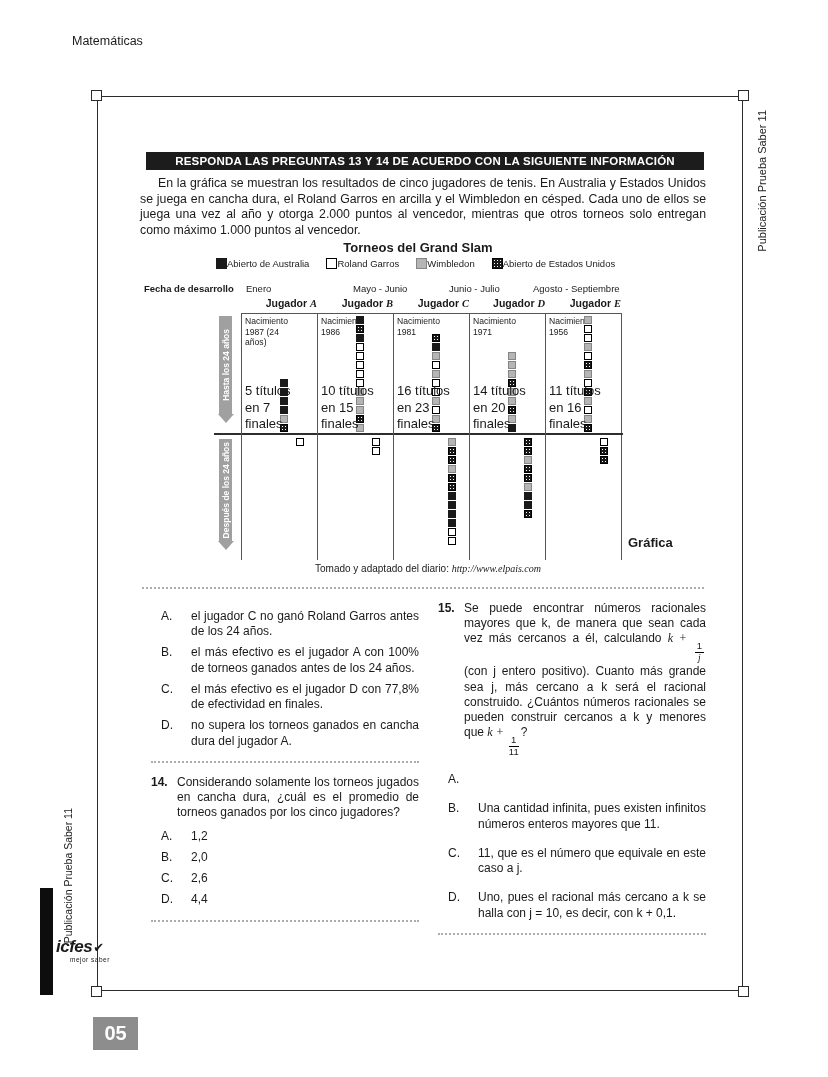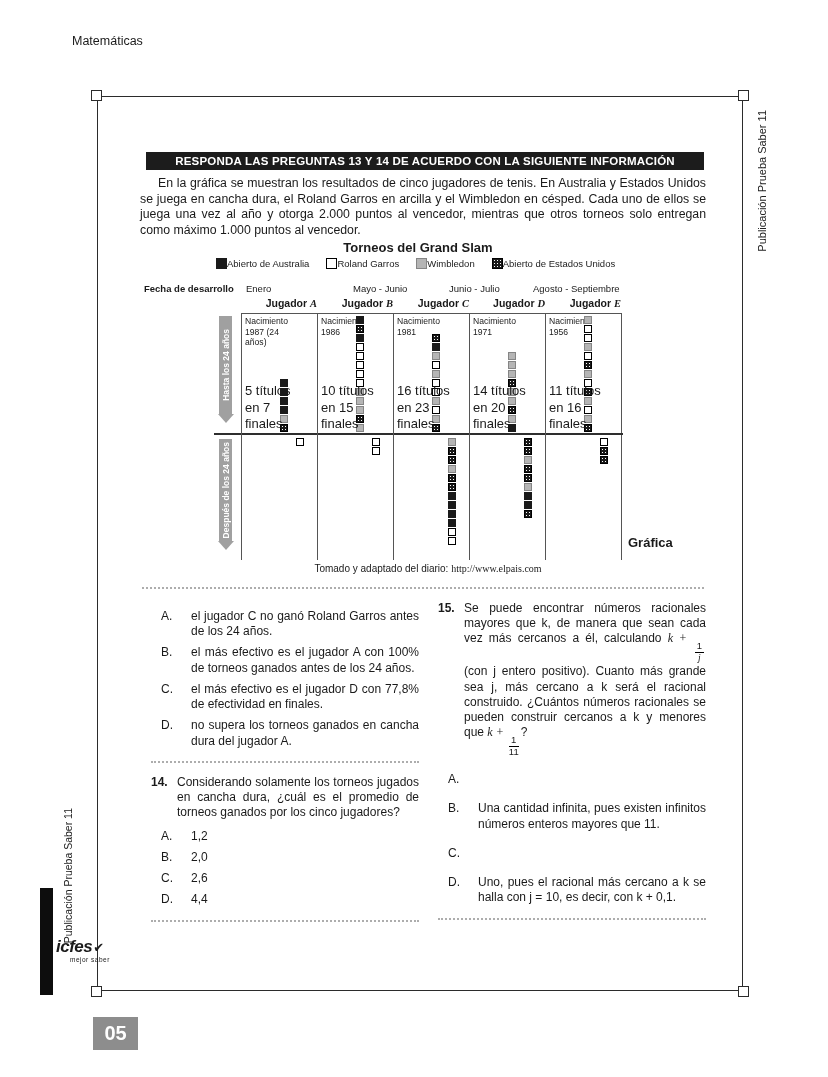--- a/index.html
+++ b/index.html
@@ -60,21 +60,21 @@
   .squares.after{right:13px;top:2px;}
   .sq{width:8px;height:8px;flex:none;box-sizing:border-box;}
   .sq-au{background:#1a1a1a;}
   .sq-rg{background:#fff;border:1px solid #000;}
   .sq-wb{background:#b5b5b5;border:1px solid #858585;}
   .sq-us{background:#1a1a1a;border:1px solid #000;
          background-image:radial-gradient(#fff .8px, rgba(0,0,0,0) .9px);background-size:3px 3px;}
 
   .grafica{position:absolute;left:530px;top:438px;font-weight:bold;font-size:13px;}
   .source{position:absolute;left:130px;top:466px;width:400px;text-align:center;font-size:10px;}
-  .source .url{font-family:"Liberation Serif", serif;margin-top:40px;}
+  .source .url{font-style:italic;font-family:"Liberation Serif", serif;margin-top:40px;}
 
   .dotted{border-top:2px dotted #adadad;}
   .dot-full{position:absolute;left:44px;top:490px;width:562px;}
 
   
   .qcol{position:absolute;top:504px;width:268px;font-size:12px;line-height:1.27;}
   .qcol-left{left:53px;}
   .qcol-right{left:340px;}
   .q-head{display:flex;text-align:justify;}
   .q-num{width:26px;flex:none;font-weight:bold;}
@@ -404,20 +404,21 @@
       <div class="opts opt-sp">
         <div class="opt">
           <span class="opt-letter">A.</span>
         </div>
         <div class="opt">
           <span class="opt-letter">B.</span>
           <span class="opt-text">Una cantidad infinita, pues existen infinitos números enteros mayores que 11.</span>
         </div>
         <div class="opt">
           <span class="opt-letter">C.</span>
+          <span class="opt-text">11, que es el número que equivale en este caso a j.</span>
         </div>
         <div class="opt">
           <span class="opt-letter">D.</span>
           <span class="opt-text">Uno, pues el racional más cercano a k se halla con j = 10, es decir, con k + 0,1.</span>
         </div>
       </div>
       <div class="dotted q-sep"></div>
     </div>
   </div>
 

